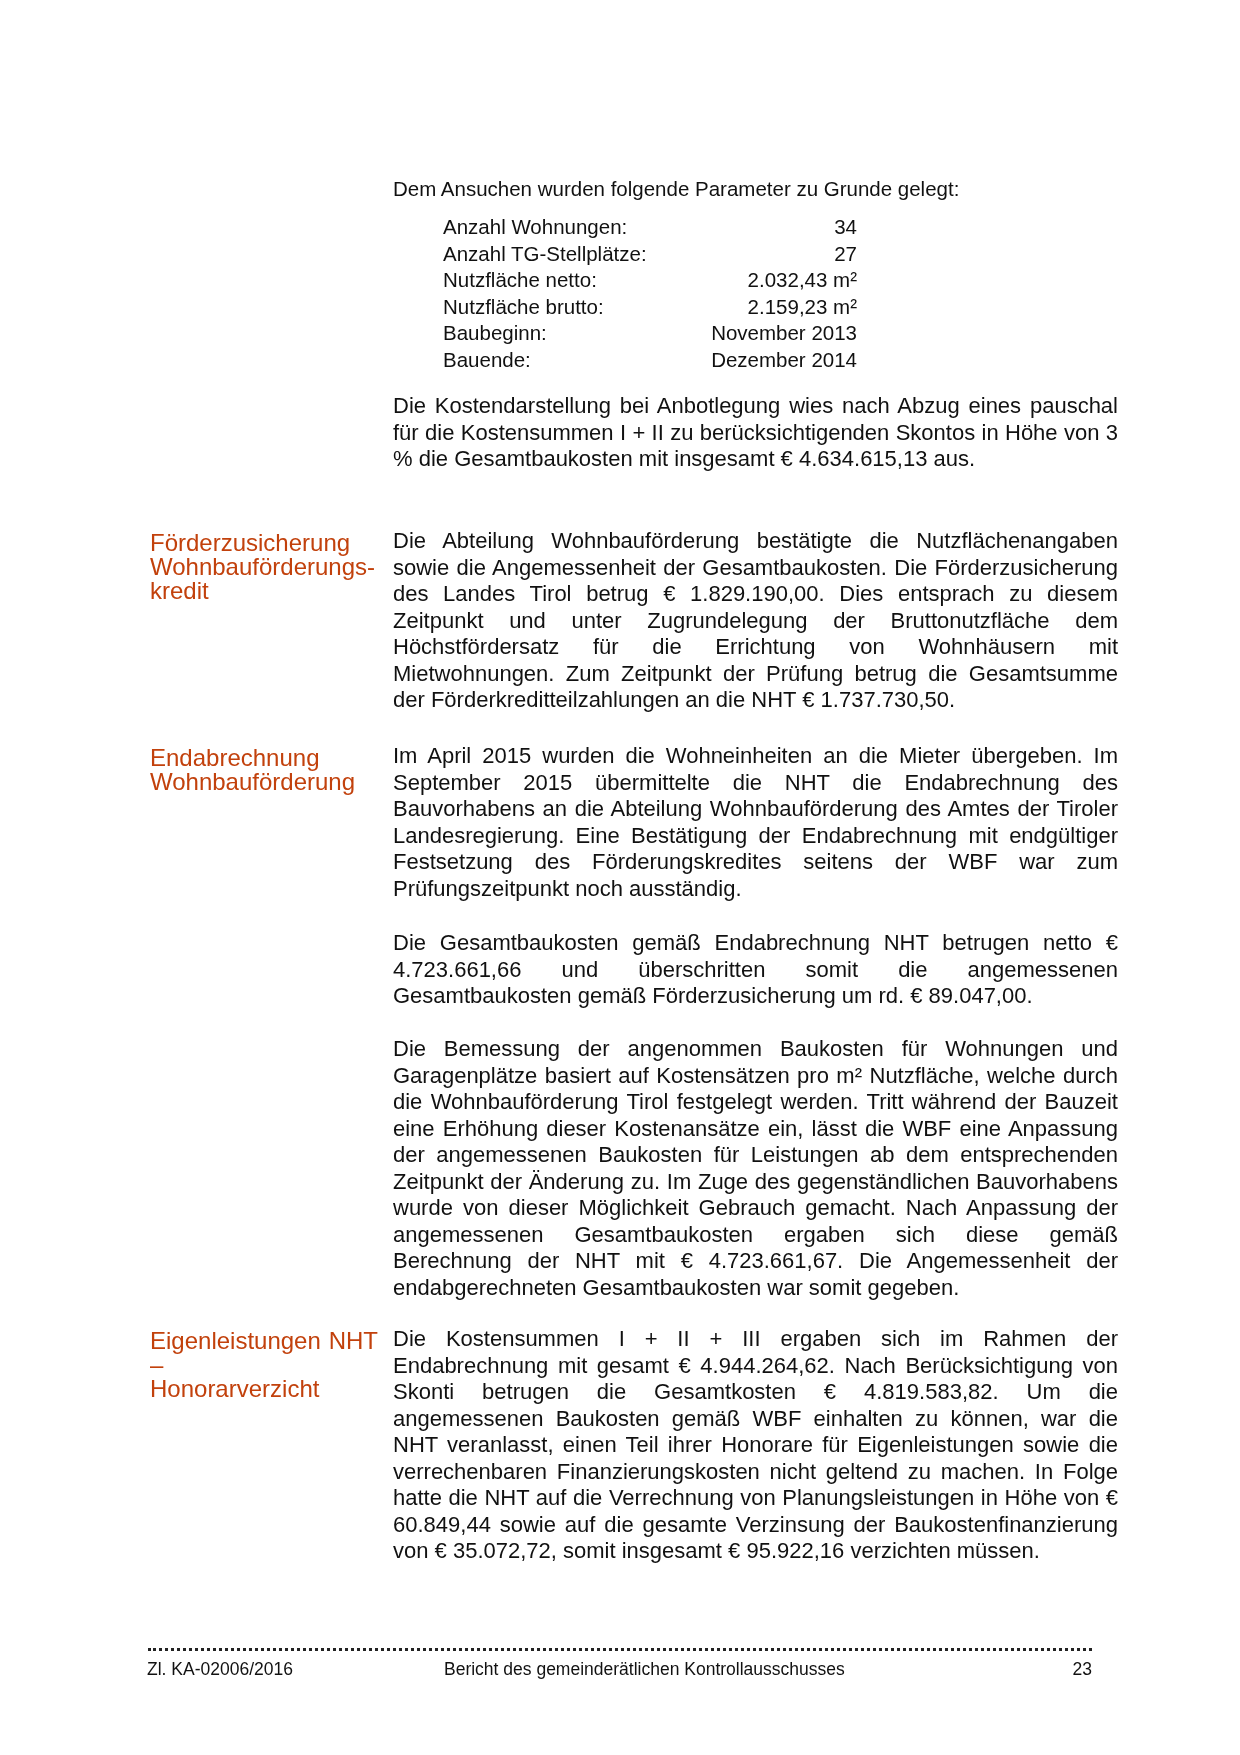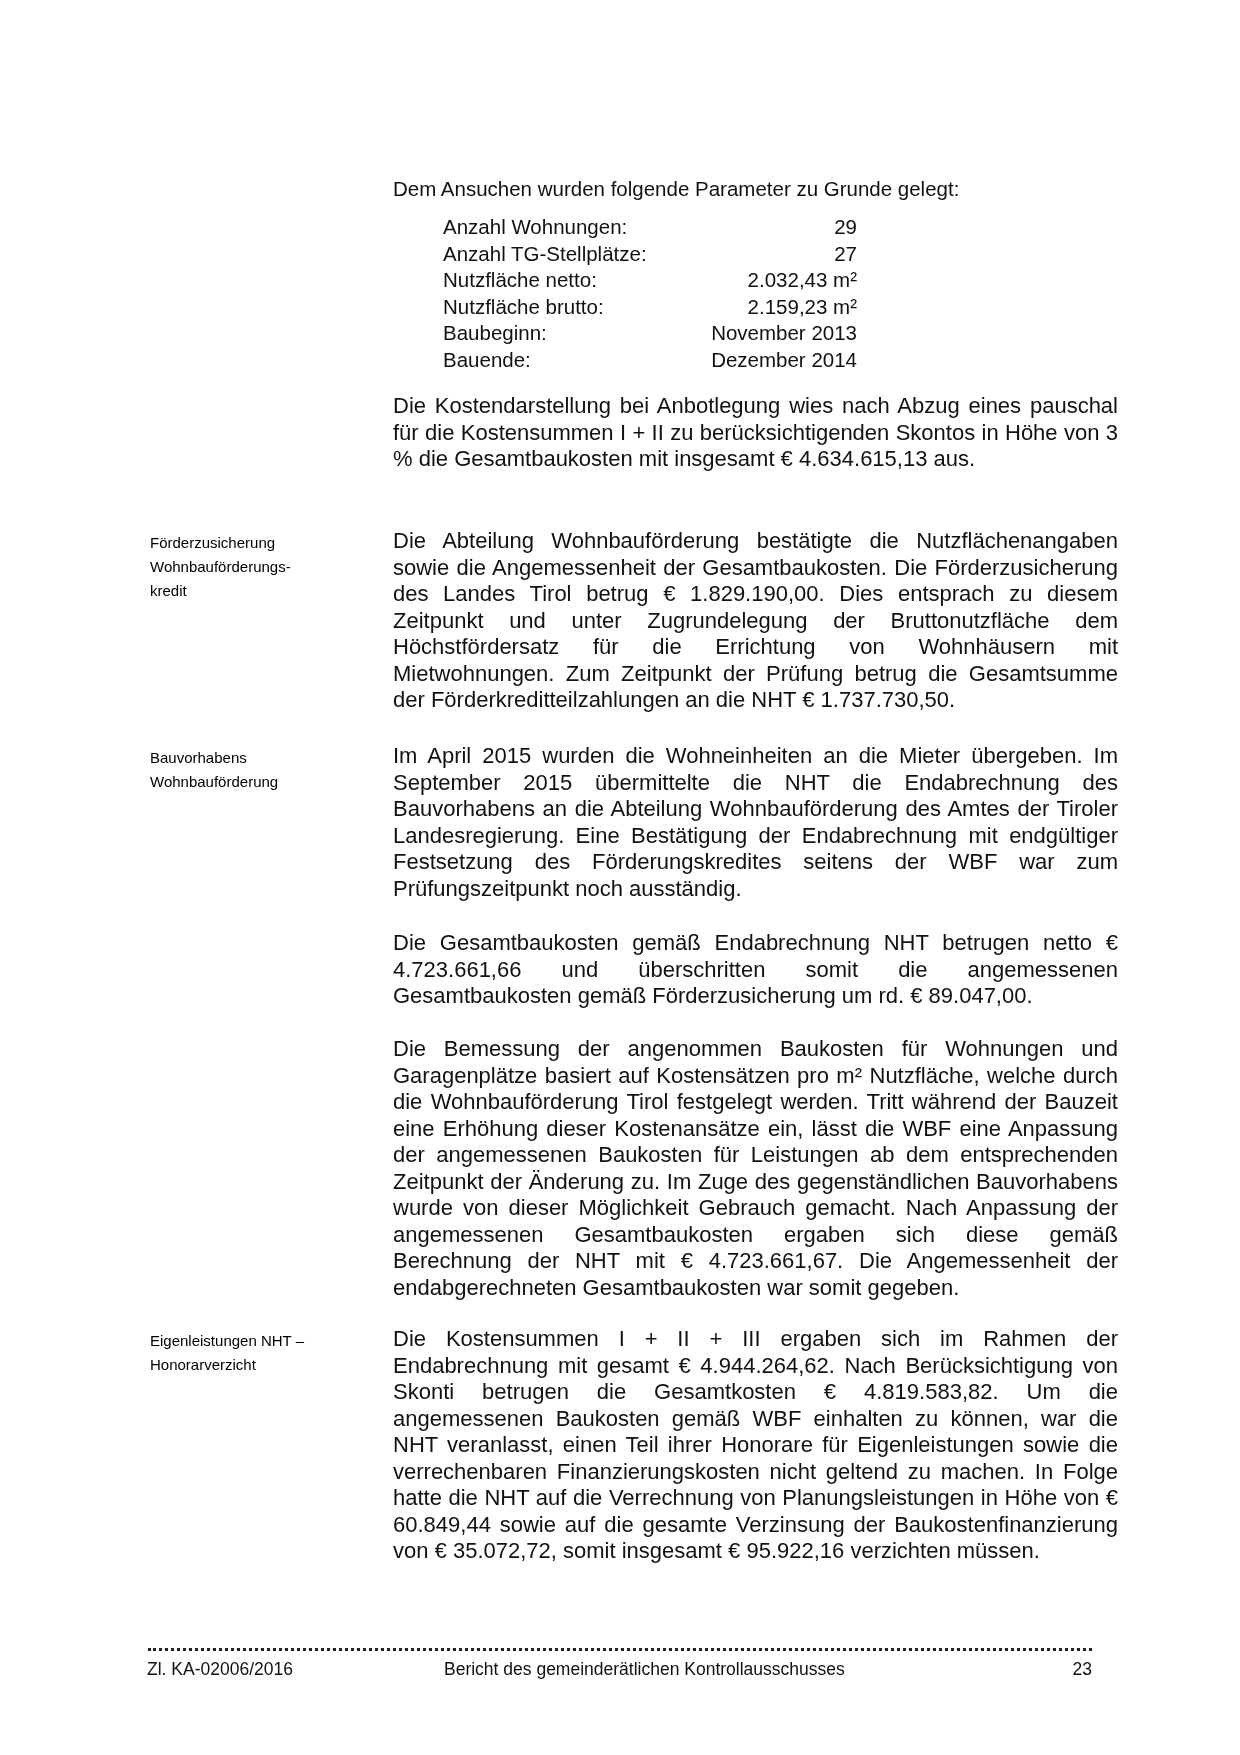--- a/index.html
+++ b/index.html
@@ -1,41 +1,41 @@
 <!DOCTYPE html>
 <html><head>
 <meta charset="utf-8">
 <style>
   html, body { margin: 0; padding: 0; background: #ffffff; }
   body { width: 1240px; height: 1755px; position: relative; overflow: hidden;
          font-family: "Liberation Sans", sans-serif; color: #111111; }
   .abs { position: absolute; }
   .body-text { font-size: 22px; line-height: 26.5px; text-align: justify; }
   .body-col { left: 393px; width: 725px; }
-  .side { left: 150px; width: 228px; font-size: 15px; line-height: 24px; color: #000000; text-align: justify; }
+  .side { left: 150px; width: 228px; font-size: 24px; line-height: 24px; color: #c2410c; text-align: justify; }
   .side span { display: block; }
   .title { left: 393px; top: 176px; font-size: 20.5px; line-height: 26.5px; }
   .params { left: 443px; top: 214px; width: 414px; font-size: 20.5px; line-height: 26.5px; }
   .param-row { display: flex; justify-content: space-between; }
   .footer-line { left: 148px; top: 1648px; width: 944px; height: 0; border-top: 3px dotted #222; }
   .footer { left: 147px; top: 1658px; width: 945px; font-size: 17.5px; line-height: 22px; display: flex; }
   .footer .f-left { width: 297px; }
   .footer .f-center { flex: 1; }
   .footer .f-right { text-align: left; }
   p { margin: 0; }
 </style>
 </head>
 <body>
 
 <div class="abs title">Dem Ansuchen wurden folgende Parameter zu Grunde gelegt:</div>
 
 <div class="abs params">
   <div class="param-row">
       <span>Anzahl Wohnungen:</span>
-      <span>29</span>
+      <span>34</span>
     </div>
   <div class="param-row">
       <span>Anzahl TG-Stellplätze:</span>
       <span>27</span>
     </div>
   <div class="param-row">
       <span>Nutzfläche netto:</span>
       <span>2.032,43 m²</span>
     </div>
   <div class="param-row">
@@ -55,21 +55,21 @@
 <p class="abs body-text body-col" style="top:393px;">Die Kostendarstellung bei Anbotlegung wies nach Abzug eines pauschal für die Kostensummen I + II zu berücksichtigenden Skontos in Höhe von 3 % die Gesamtbaukosten mit insgesamt € 4.634.615,13 aus.</p>
 
 <div class="abs side" style="top:531px;">
   <span>Förderzusicherung</span>
   <span>Wohnbauförderungs-</span>
   <span>kredit</span>
 </div>
 <p class="abs body-text body-col" style="top:528px;">Die Abteilung Wohnbauförderung bestätigte die Nutzflächenangaben sowie die Angemessenheit der Gesamtbaukosten. Die Förderzusicherung des Landes Tirol betrug € 1.829.190,00. Dies entsprach zu diesem Zeitpunkt und unter Zugrundelegung der Bruttonutzfläche dem Höchstfördersatz für die Errichtung von Wohnhäusern mit Mietwohnungen. Zum Zeitpunkt der Prüfung betrug die Gesamtsumme der Förderkreditteilzahlungen an die NHT € 1.737.730,50.</p>
 
 <div class="abs side" style="top:746px;">
-  <span>Bauvorhabens</span>
+  <span>Endabrechnung</span>
   <span>Wohnbauförderung</span>
 </div>
 <p class="abs body-text body-col" style="top:743px;">Im April 2015 wurden die Wohneinheiten an die Mieter übergeben. Im September 2015 übermittelte die NHT die Endabrechnung des Bauvorhabens an die Abteilung Wohnbauförderung des Amtes der Tiroler Landesregierung. Eine Bestätigung der Endabrechnung mit endgültiger Festsetzung des Förderungskredites seitens der WBF war zum Prüfungszeitpunkt noch ausständig.</p>
 <p class="abs body-text body-col" style="top:930px;">Die Gesamtbaukosten gemäß Endabrechnung NHT betrugen netto € 4.723.661,66 und überschritten somit die angemessenen Gesamtbaukosten gemäß Förderzusicherung um rd. € 89.047,00.</p>
 <p class="abs body-text body-col" style="top:1036px;">Die Bemessung der angenommen Baukosten für Wohnungen und Garagenplätze basiert auf Kostensätzen pro m² Nutzfläche, welche durch die Wohnbauförderung Tirol festgelegt werden. Tritt während der Bauzeit eine Erhöhung dieser Kostenansätze ein, lässt die WBF eine Anpassung der angemessenen Baukosten für Leistungen ab dem entsprechenden Zeitpunkt der Änderung zu. Im Zuge des gegenständlichen Bauvorhabens wurde von dieser Möglichkeit Gebrauch gemacht. Nach Anpassung der angemessenen Gesamtbaukosten ergaben sich diese gemäß Berechnung der NHT mit € 4.723.661,67. Die Angemessenheit der endabgerechneten Gesamtbaukosten war somit gegeben.</p>
 
 <div class="abs side" style="top:1329px;">
   <span>Eigenleistungen NHT –</span>
   <span>Honorarverzicht</span>
 </div>

